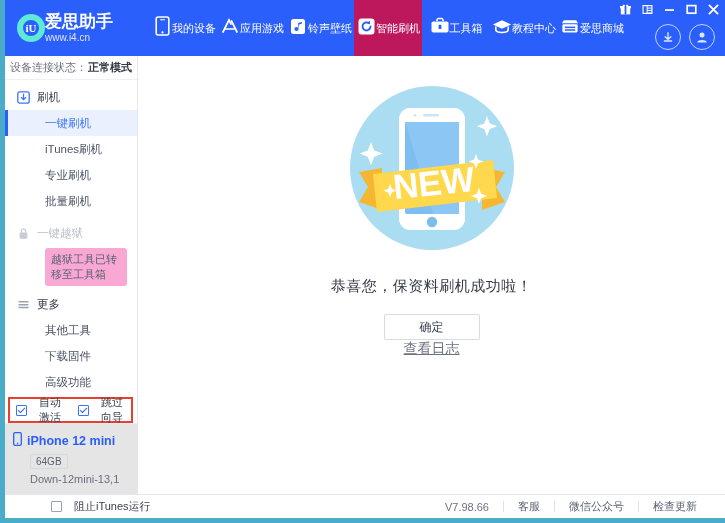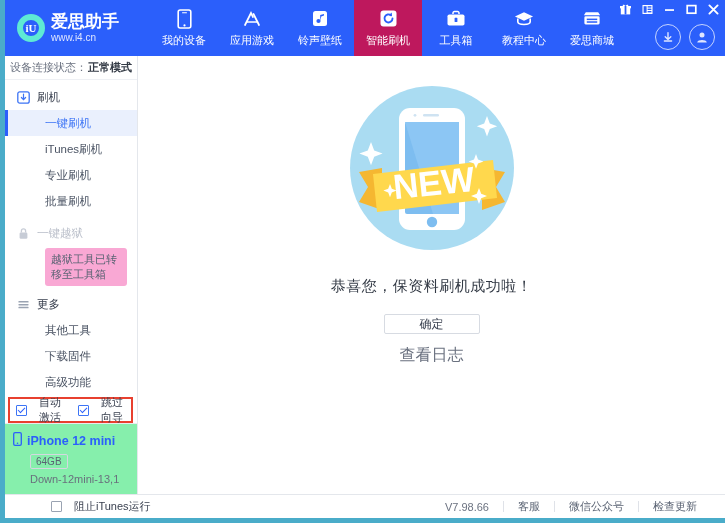--- a/index.html
+++ b/index.html
@@ -38,41 +38,41 @@
   }
   .logo-mark {
     width: 28px; height: 28px;
     border: 6px solid #5eead4;
     border-radius: 50%;
     display: flex; align-items: center; justify-content: flex-end;
     color: #e5e5e5;
     font-size: 14px; font-weight: bold;
     flex: 0 0 auto;
   }
-  .logo-text { margin-left: 6px; line-height: 1; }
+  .logo-text { line-height: 1; }
   .logo-title {
     color: #ffffff; font-size: 17px; font-weight: bold;
     letter-spacing: 0px; display: block;
   }
   .logo-url {
     color: #dfe6ff; font-size: 10px; display: block; margin-top: 3px;
   }
 
   .nav {
     display: flex;
     align-items: stretch;
     height: 56px;
     flex: 1 1 auto;
     padding-left: 12px;
   }
   .nav-item {
     width: 68px;
     height: 56px;
     display: flex;
-    flex-direction: column;
+    flex-direction: row;
     align-items: center;
     justify-content: center;
     cursor: pointer;
     color: #ffffff;
   }
   .nav-item.active { background: #be185d; }
   .nav-icon {
     width: 20px; height: 20px;
     display: flex; align-items: center; justify-content: center;
     margin-bottom: 4px;
@@ -211,21 +211,21 @@
     content: "";
     width: 6px; height: 3px;
     border-left: 1.6px solid #2b5ffb;
     border-bottom: 1.6px solid #2b5ffb;
     transform: rotate(-45deg) translate(0.5px, -0.5px);
   }
 
   .device-card {
     border-top: 1px solid #e8eaef;
     padding: 8px 0 9px 8px;
-    background: #86efac;
+    background: #e5e5e5;
   }
   .device-name-row { display: flex; align-items: center; gap: 5px; }
   .device-name {
     color: #2b5ffb; font-size: 12.5px; font-weight: bold;
   }
   .device-cap {
     display: inline-block;
     margin: 4px 0 0 17px;
     border: 1px solid #d4d8e0;
     border-radius: 2px;
@@ -251,33 +251,33 @@
   }
   .illus { width: 190px; height: 185px; }
   .success-msg {
     margin-top: 16px;
     font-size: 15px;
     color: #333a45;
     letter-spacing: 0.5px;
   }
   .confirm-btn {
     margin-top: 18px;
-    width: 96px; height: 20px;
+    width: 96px; height: 26px;
     background: #ffffff;
     border: 1px solid #d7dbe2;
     border-radius: 2px;
     font-size: 12px;
     color: #3a4150;
     font-family: inherit;
     cursor: pointer;
   }
   .log-link {
-    margin-top: 11px;
-    font-size: 16px;
+    font-size: 14px;
     color: #6b7280;
+    text-decoration: underline;
     cursor: pointer;
   }
 
   
   .statusbar {
     height: 24px;
     border-top: 1px solid #e4e7ec;
     display: flex;
     align-items: center;
     background: #ffffff;

